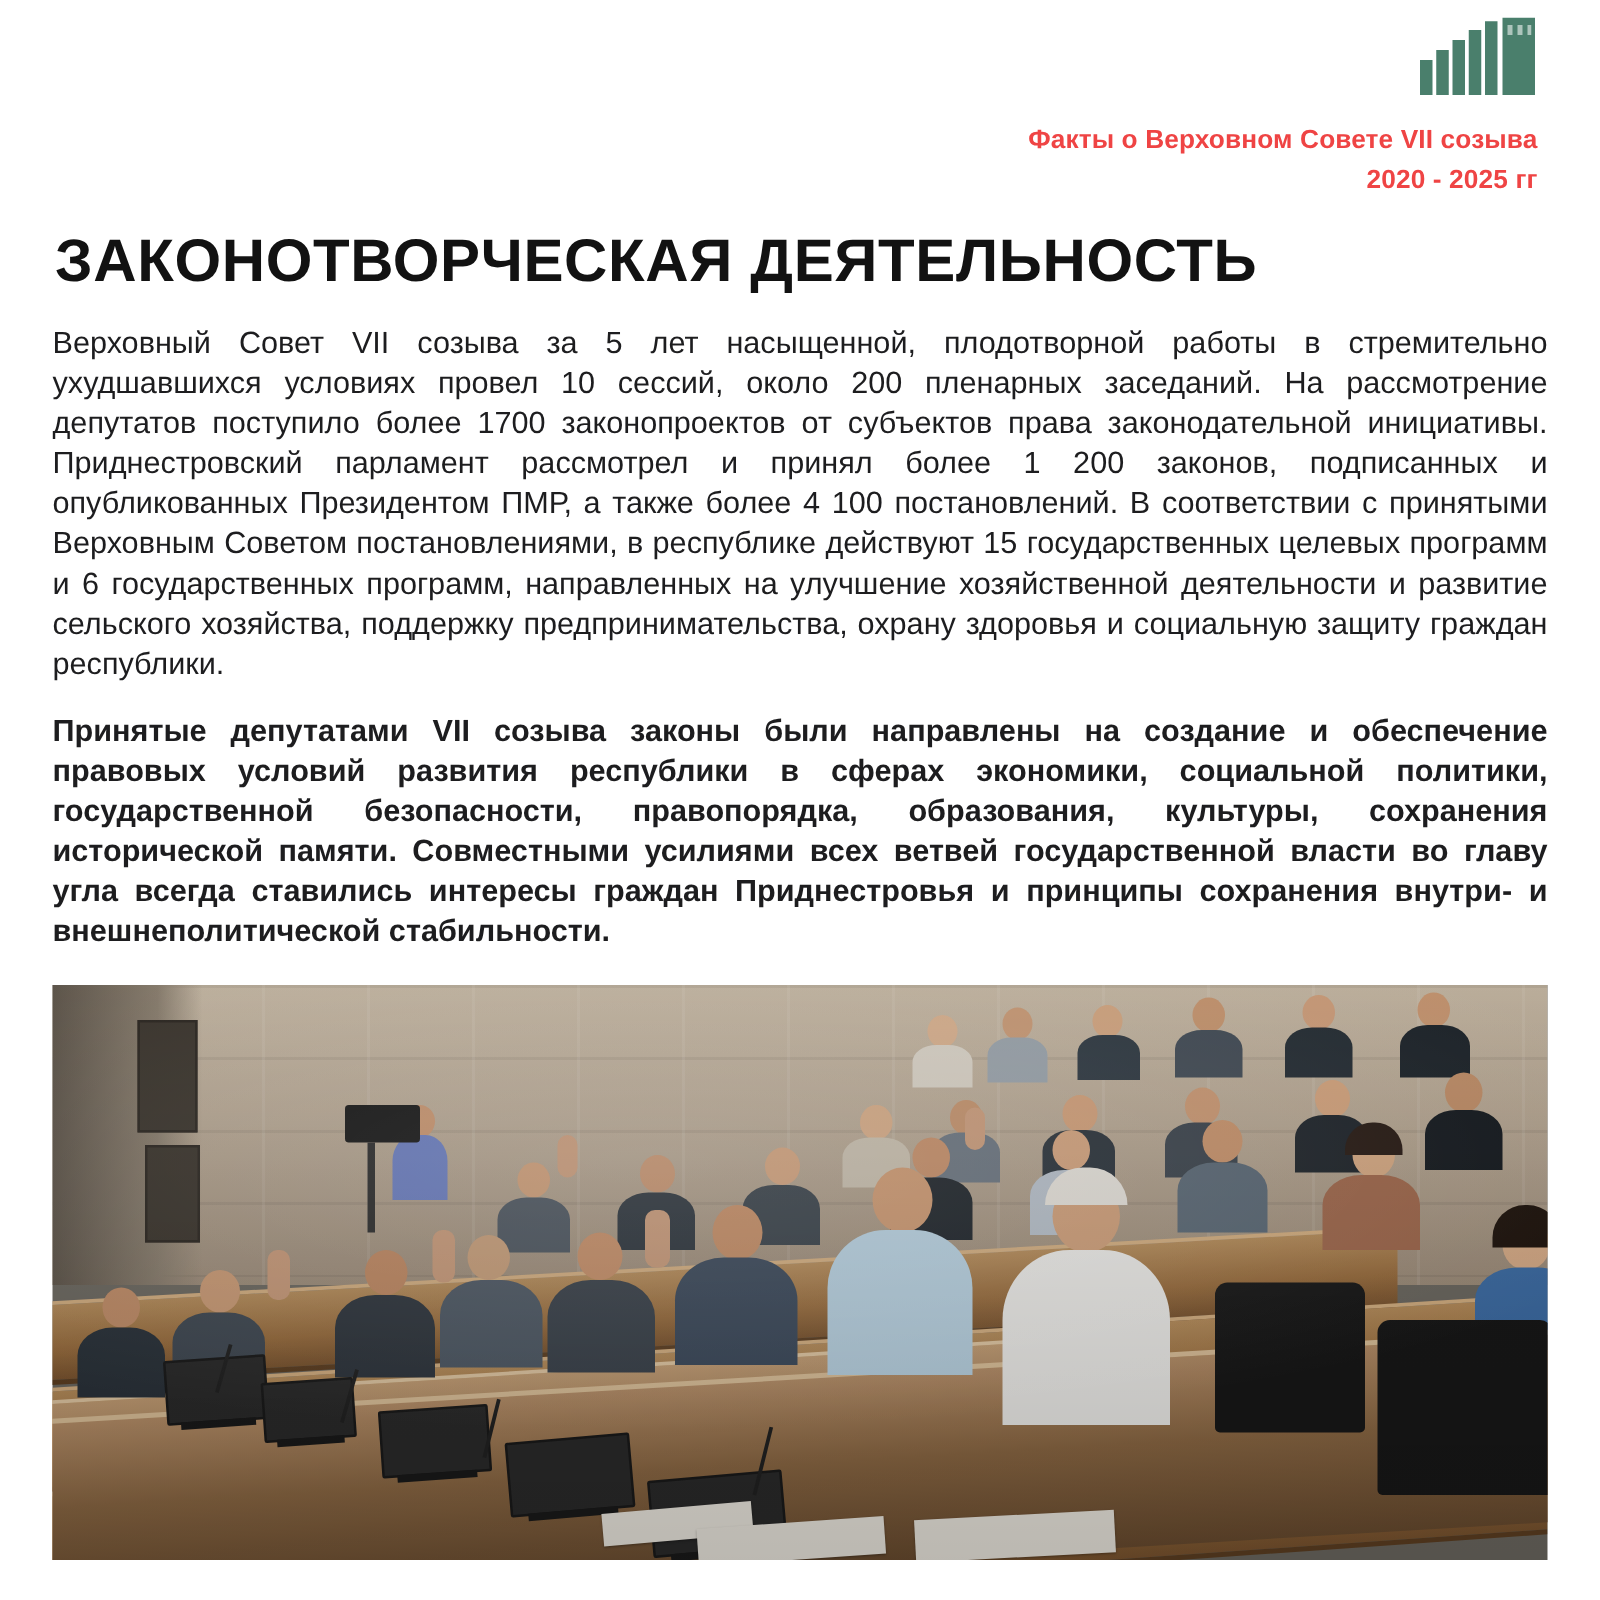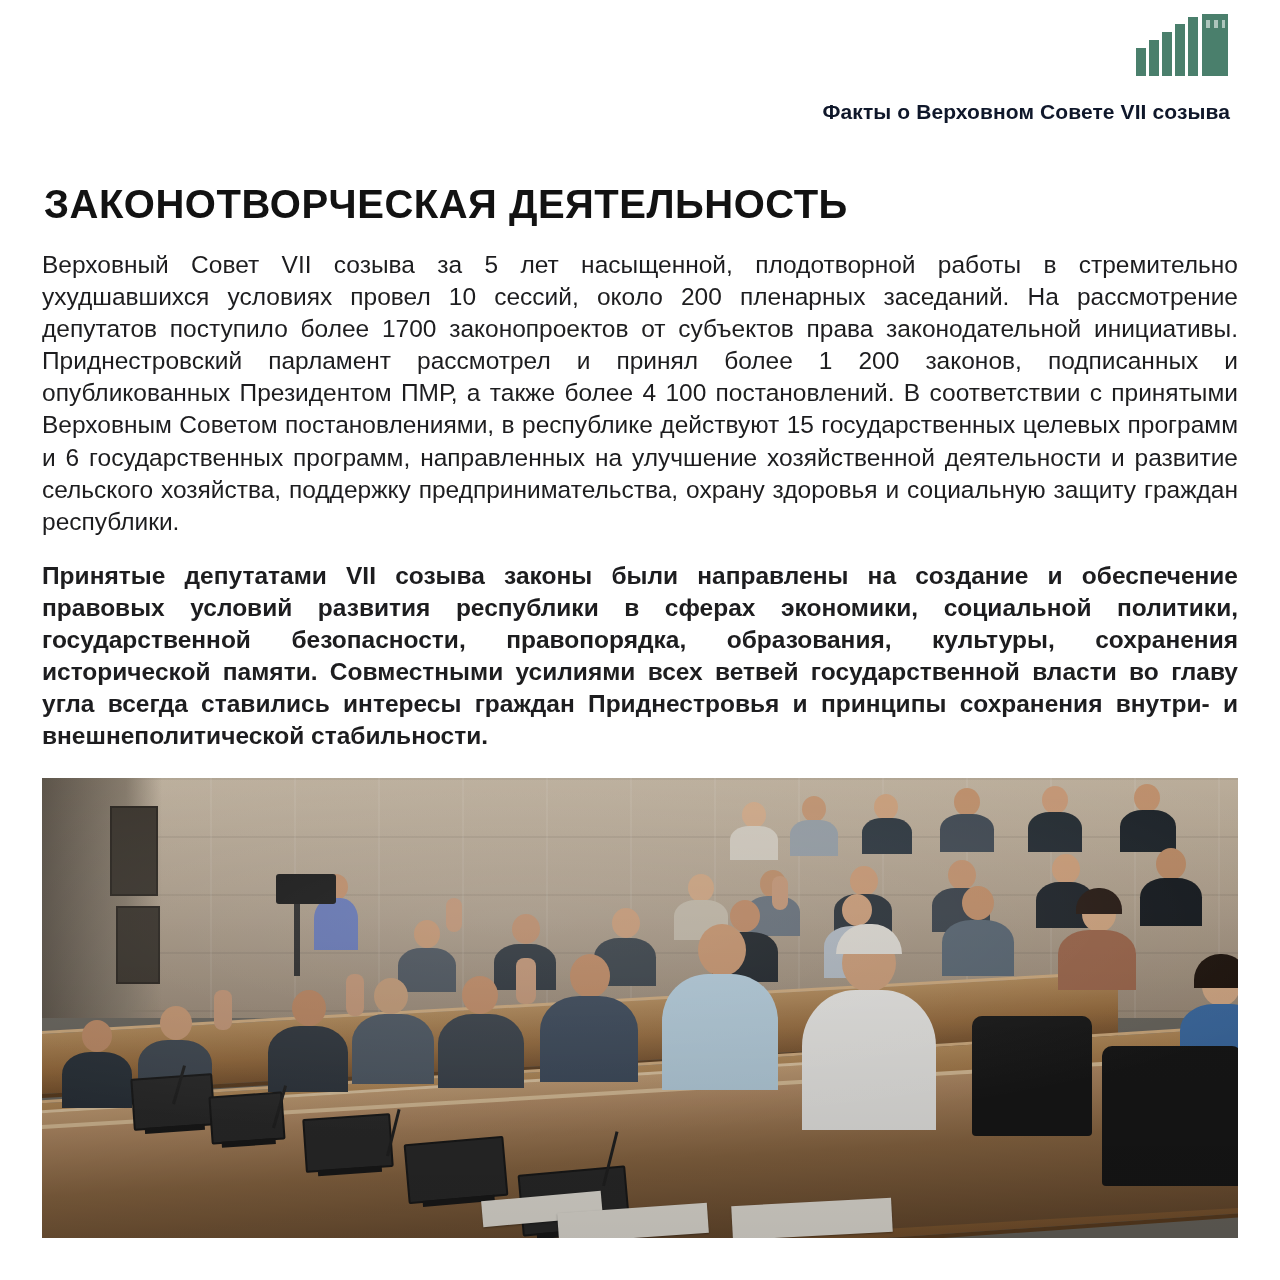--- a/index.html
+++ b/index.html
@@ -31,33 +31,33 @@
     top: 14px;
     right: 10px;
     width: 92px;
     height: 62px;
   }
   .header-text {
     position: absolute;
     right: 8px;
     top: 96px;
     text-align: right;
-    color: #0f172a;
+    color: #ef4444;
     font-weight: bold;
     font-size: 21px;
     line-height: 1.5;
     letter-spacing: 0.1px;
   }
   .header-text .line2 {
     display: block;
   }
 
   
   .title {
-    font-size: 40px;
+    font-size: 48px;
     font-weight: bold;
     letter-spacing: 0.5px;
     color: #121212;
     margin: 0 0 22px 2px;
   }
 
   
   .para {
     text-align: justify;
     font-size: 24.5px;
@@ -220,20 +220,21 @@
       <rect x="39" y="10" width="10" height="52" fill="#4a7f6c"></rect>
       <rect x="52" y="3" width="10" height="59" fill="#4a7f6c"></rect>
       <rect x="66" y="0" width="26" height="62" fill="#4a7f6c"></rect>
       <rect x="70" y="6" width="4" height="8" fill="#ffffff" opacity=".55"></rect>
       <rect x="78" y="6" width="4" height="8" fill="#ffffff" opacity=".55"></rect>
       <rect x="86" y="6" width="3" height="8" fill="#ffffff" opacity=".55"></rect>
     </svg>
 
     <div class="header-text">
       <span>Факты о Верховном Совете VII созыва</span>
+      <span class="line2">2020 - 2025 гг</span>
     </div>
   </div>
 
   <h1 class="title">ЗАКОНОТВОРЧЕСКАЯ ДЕЯТЕЛЬНОСТЬ</h1>
 
   <p class="para">Верховный Совет VII созыва за 5 лет насыщенной, плодотворной работы в стремительно ухудшавшихся условиях провел 10 сессий, около 200 пленарных заседаний. На рассмотрение депутатов поступило более 1700 законопроектов от субъектов права законодательной инициативы. Приднестровский парламент рассмотрел и принял более 1 200 законов, подписанных и опубликованных Президентом ПМР, а также более 4 100 постановлений. В соответствии с принятыми Верховным Советом постановлениями, в республике действуют 15 государственных целевых программ и 6 государственных программ, направленных на улучшение хозяйственной деятельности и развитие сельского хозяйства, поддержку предпринимательства, охрану здоровья и социальную защиту граждан республики.</p>
   <p class="para">Принятые депутатами VII созыва законы были направлены на создание и обеспечение правовых условий развития республики в сферах экономики, социальной политики, государственной безопасности, правопорядка, образования, культуры, сохранения исторической памяти. Совместными усилиями всех ветвей государственной власти во главу угла всегда ставились интересы граждан Приднестровья и принципы сохранения внутри- и внешнеполитической стабильности.</p>
 
   <div class="photo-wrap">
     <div class="photo">

